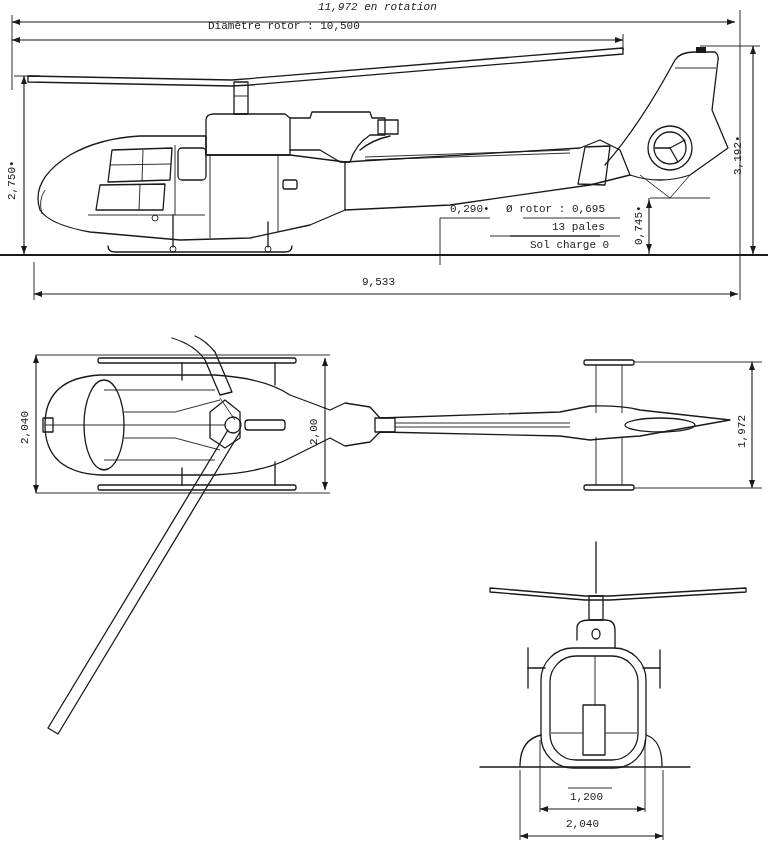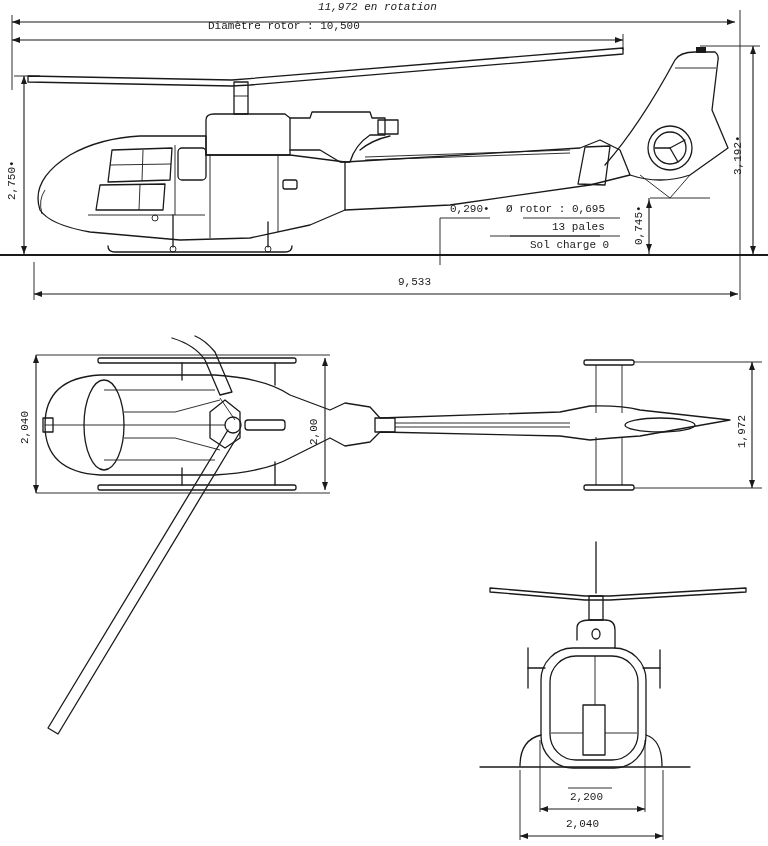--- a/index.html
+++ b/index.html
@@ -205,20 +205,20 @@
 
 <div class="lbl" style="left:318px; top:1px;font-style:italic;">11,972 en rotation</div>
 <div class="lbl" style="left:172px; top:20px;padding-left:36px;">Diamètre rotor : 10,500</div>
 <div class="lbl vert" style="left:6px; top:200px;">2,750•</div>
 <div class="lbl vert" style="left:732px; top:175px;">3,192•</div>
 <div class="lbl" style="left:450px; top:203px;">0,290•</div>
 <div class="lbl" style="left:506px; top:203px;">Ø rotor : 0,695</div>
 <div class="lbl" style="left:552px; top:221px;">13 pales</div>
 <div class="lbl" style="left:490px; top:239px;margin-left:40px;">Sol charge 0</div>
 <div class="lbl vert" style="left:633px; top:245px;">0,745•</div>
-<div class="lbl" style="left:362px; top:276px;margin-left:36px;">9,533</div>
+<div class="lbl" style="left:362px; top:276px;">9,533</div>
 
 <div class="lbl vert" style="left:19px; top:444px;">2,040</div>
 <div class="lbl vert" style="left:308px; top:445px;">2,00</div>
 <div class="lbl vert" style="left:736px; top:448px;">1,972</div>
 
-<div class="lbl" style="left:570px; top:791px;">2,200</div>
+<div class="lbl" style="left:570px; top:791px;">1,200</div>
 <div class="lbl" style="left:566px; top:818px;">2,040</div>
 
 </body></html>

